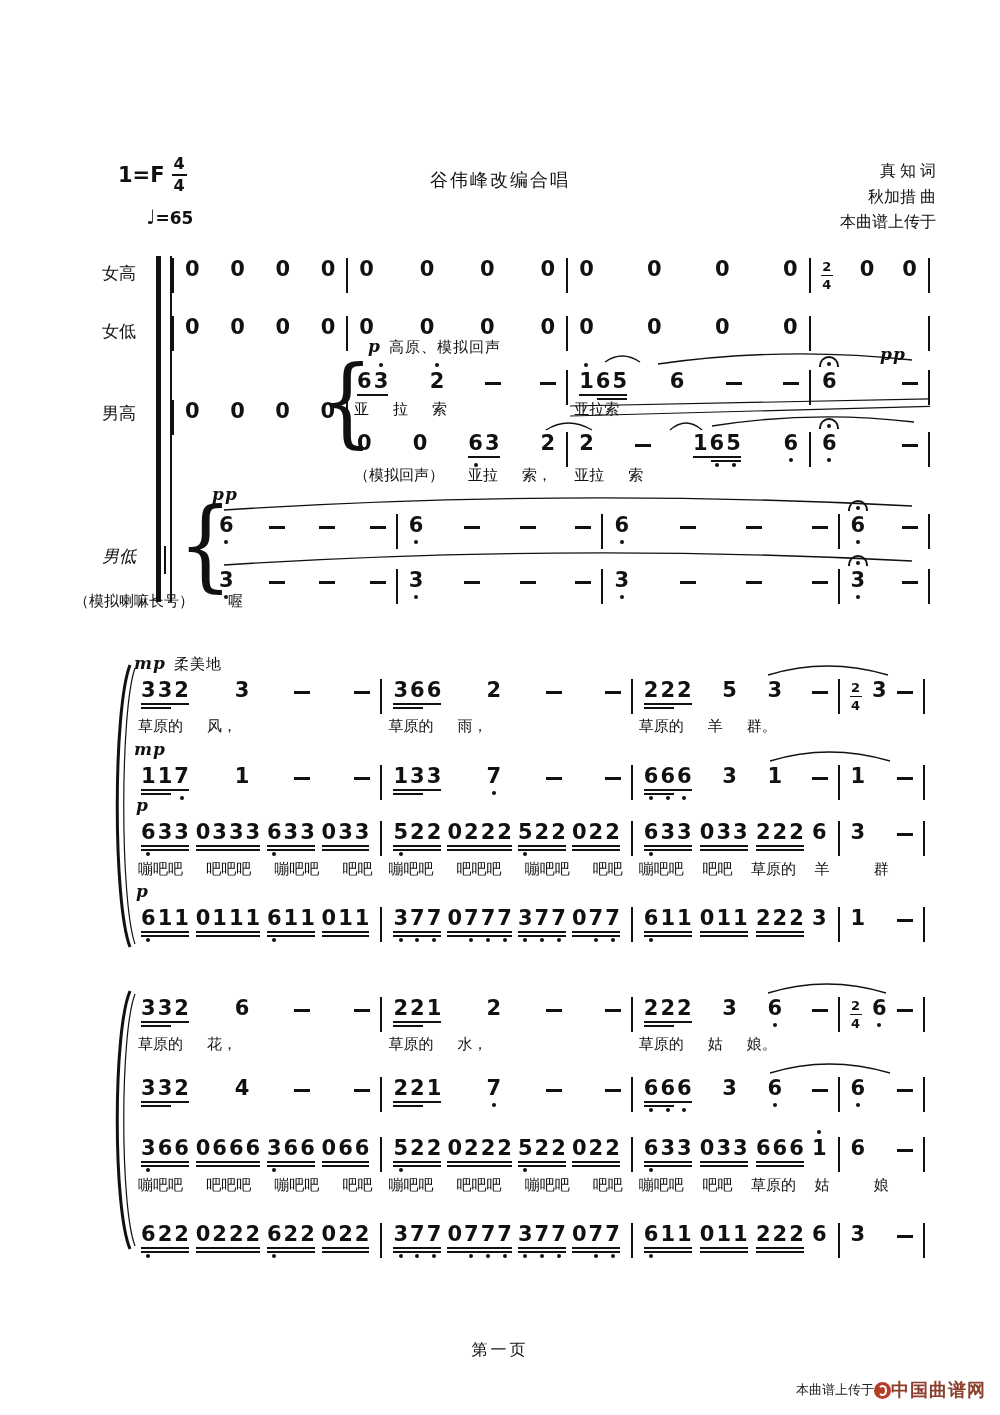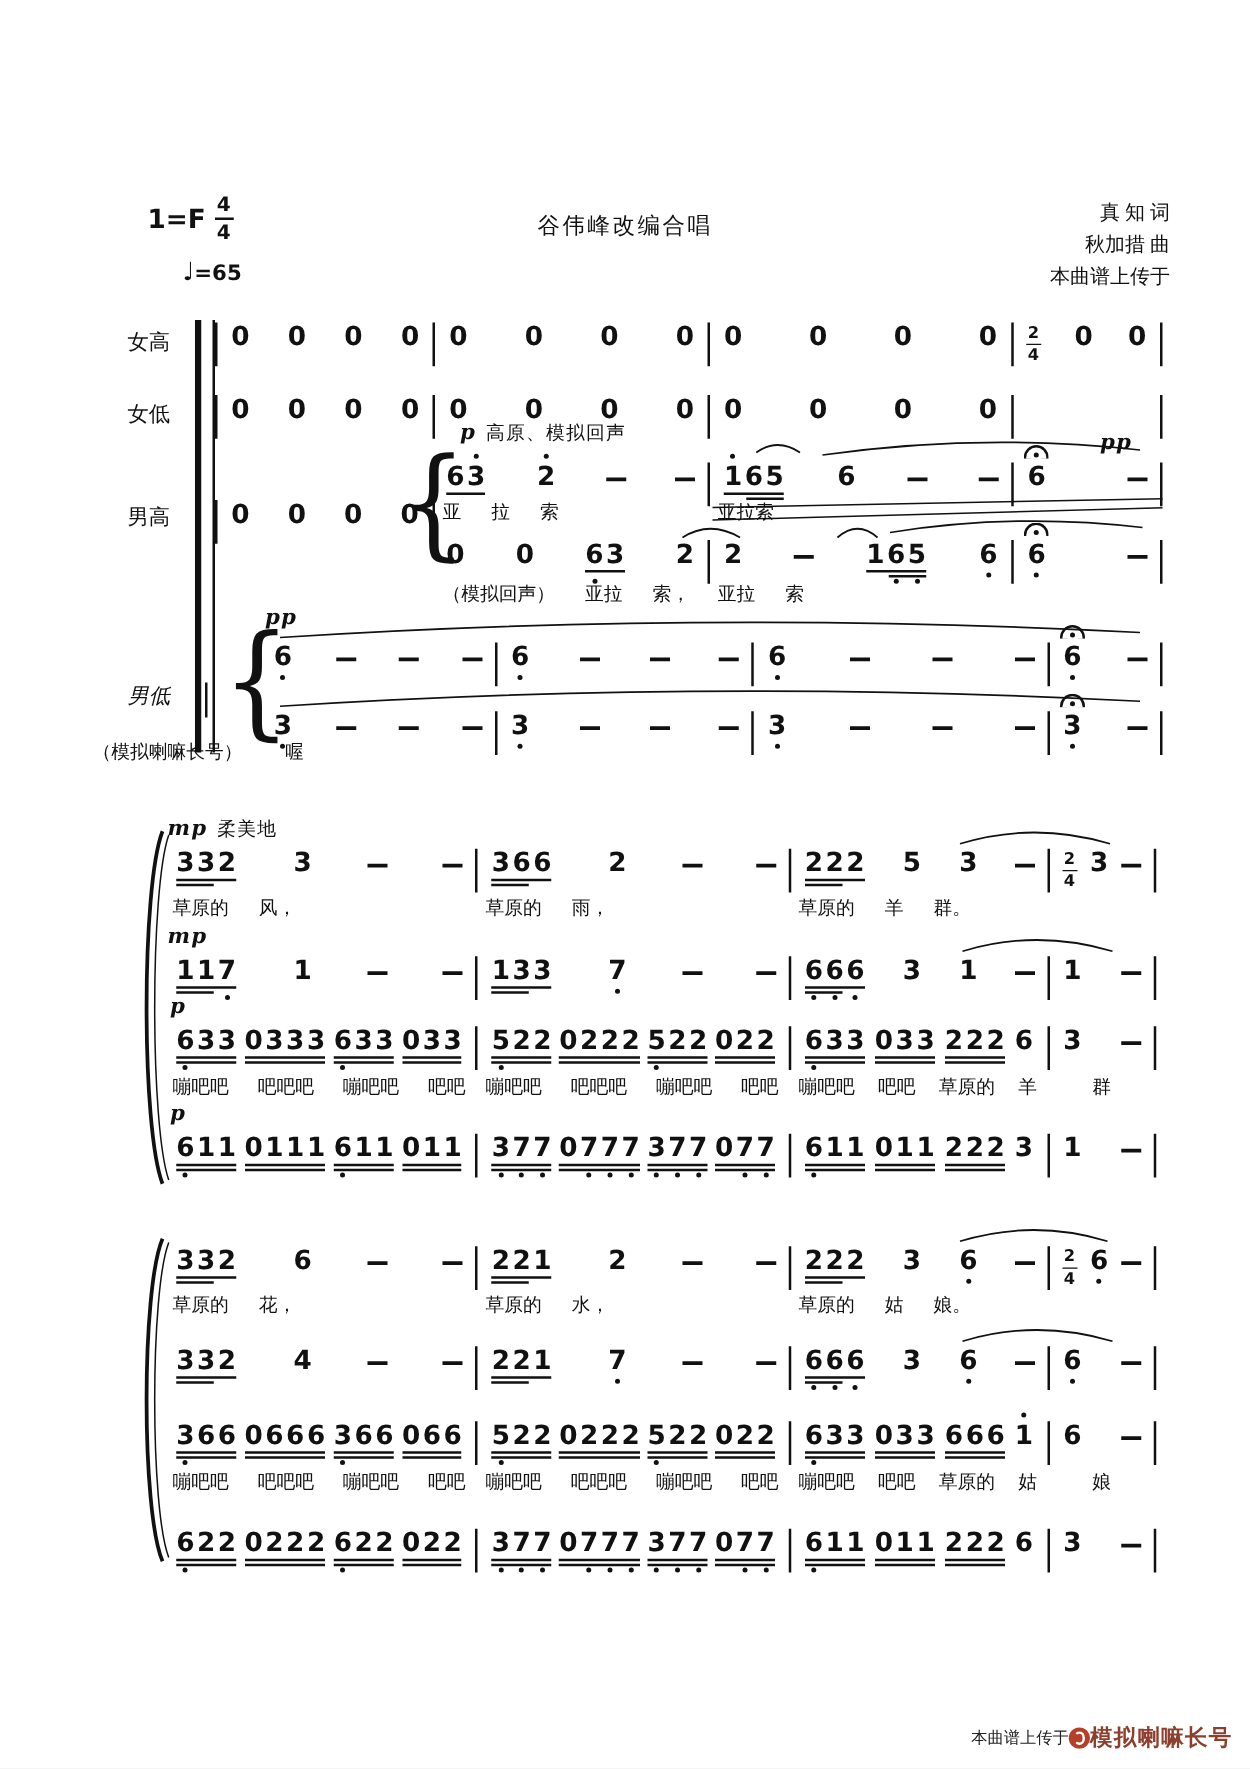--- a/index.html
+++ b/index.html
@@ -1117,18 +1117,19 @@
           <span class="dash"></span>
         </div>
       </div>
 
     <svg class="overlay" style="left:0;top:-12px;" width="830" height="280">
       <path d="M 668 20 Q 727 2 786 20" fill="none" stroke="#111" stroke-width="1.4"></path>
       <path d="M 670 100 Q 729 82 790 100" fill="none" stroke="#111" stroke-width="1.4"></path>
     </svg>
   </div>
 
+  <div class="pagefoot">第一页</div>
   <div class="wm">
     <span class="pre">本曲谱上传于</span>
     <span class="wm-icon"></span>
-    <span class="site">模拟喇嘛长号</span>
+    <span class="site">中国曲谱网</span>
   </div>
 </div>
 
 </body></html>

